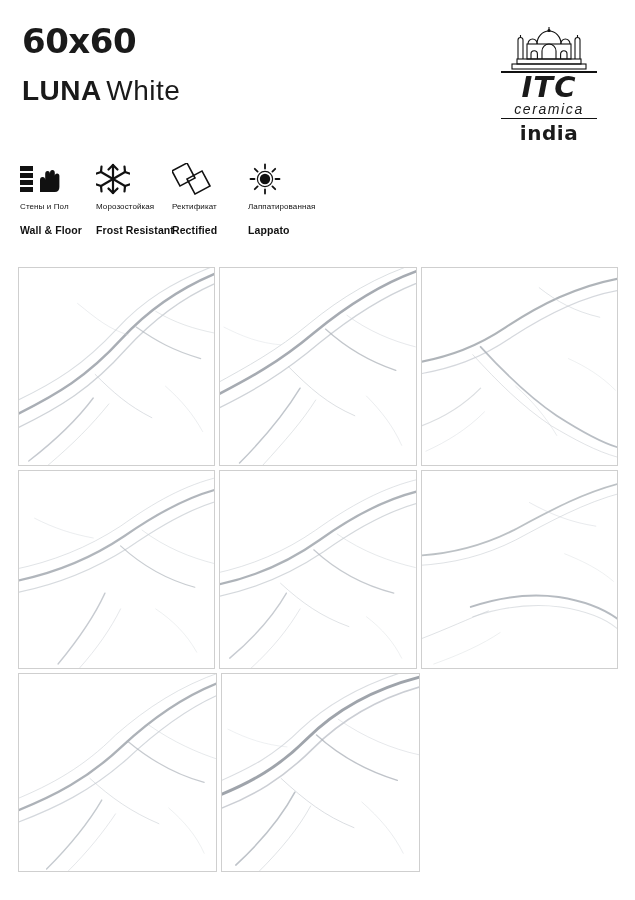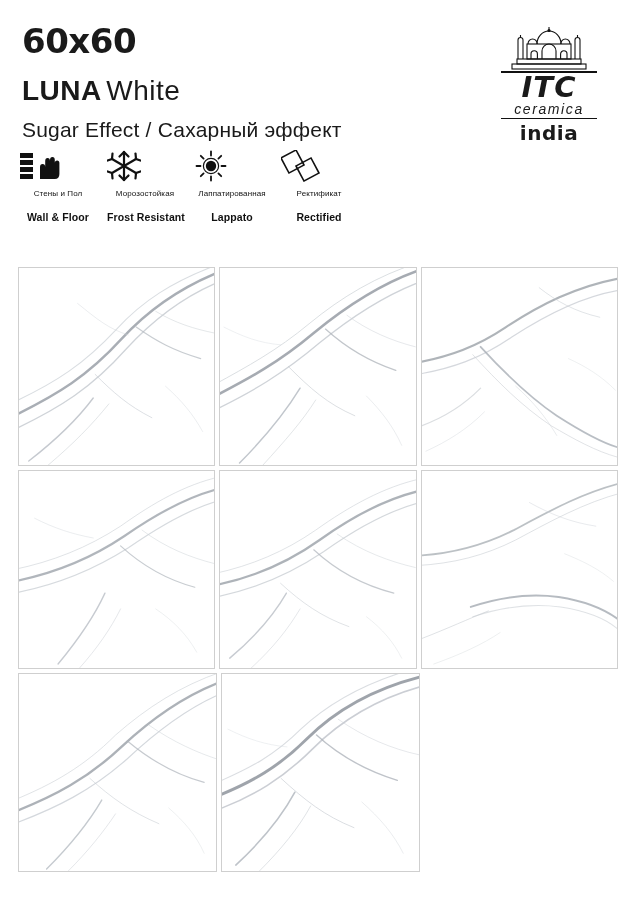--- a/index.html
+++ b/index.html
@@ -97,25 +97,24 @@
     font-size: 20px;
     font-weight: bold;
     letter-spacing: 0.5px;
     margin-top: 2px;
     font-family: "DejaVu Sans", sans-serif;
   }
 
   
   .features {
     position: absolute;
-    top: 148px;
+    top: 161px;
     left: 20px;
     display: flex;
-    gap: 11px;
-    text-align: center;
+    gap: 0px;
   }
   .feature {
     width: 76px;
     display: block;
   }
   .feature .glyph {
     height: 36px;
     display: flex;
     align-items: center;
     justify-content: flex-start;
@@ -172,21 +171,20 @@
 
   <div class="header">
 
     <div class="size-title">60x60</div>
 
     <div class="name-line">
       <span class="name-bold">LUNA</span>
       <span class="name-light">White</span>
     </div>
 
-    <div class="effect-line">Sugar Effect / Сахарный эффект</div>
 
     <div class="logo">
       <svg class="logo-taj" width="78" height="46" viewBox="0 0 78 46">
         <g fill="none" stroke="#111" stroke-width="1.1">
 
           <rect x="2" y="40" width="74" height="5"></rect>
           <rect x="7" y="35" width="64" height="5"></rect>
 
           <rect x="17" y="20" width="44" height="15"></rect>
 
@@ -262,52 +260,52 @@
               <line x1="29" y1="10" x2="28.5" y2="4.5"></line>
           </g>
         </svg>
       </div>
       <div class="f-ru">Морозостойкая</div>
       <div class="f-en">Frost Resistant</div>
     </div>
 
     <div class="feature">
       <div class="glyph">
+        <svg width="40" height="32" viewBox="0 0 40 32">
+          <g fill="none" stroke="#111" stroke-width="1.6">
+            <rect x="3" y="3" width="17" height="17" transform="rotate(-28 11.5 11.5)"></rect>
+            <rect x="18" y="11" width="17" height="17" transform="rotate(-28 26.5 19.5)"></rect>
+          </g>
+        </svg>
+      </div>
+      <div class="f-ru">Ректификат</div>
+      <div class="f-en">Rectified</div>
+    </div>
+
+    <div class="feature">
+      <div class="glyph">
         <svg width="34" height="32" viewBox="0 0 34 32">
           <g fill="#111">
             <circle cx="17" cy="16" r="5.2"></circle>
             <circle cx="17" cy="16" r="7.6" fill="none" stroke="#111" stroke-width="1.2"></circle>
           </g>
           <g stroke="#111" stroke-width="1.8" stroke-linecap="round">
             <line x1="17" y1="1.5" x2="17" y2="5.5"></line>
             <line x1="17" y1="26.5" x2="17" y2="30.5"></line>
             <line x1="2.5" y1="16" x2="6.5" y2="16"></line>
             <line x1="27.5" y1="16" x2="31.5" y2="16"></line>
             <line x1="6.8" y1="5.8" x2="9.6" y2="8.6"></line>
             <line x1="24.4" y1="23.4" x2="27.2" y2="26.2"></line>
             <line x1="27.2" y1="5.8" x2="24.4" y2="8.6"></line>
             <line x1="9.6" y1="23.4" x2="6.8" y2="26.2"></line>
           </g>
         </svg>
       </div>
       <div class="f-ru">Лаппатированная</div>
       <div class="f-en">Lappato</div>
-    </div>
-
-    <div class="feature">
-      <div class="glyph">
-        <svg width="40" height="32" viewBox="0 0 40 32">
-          <g fill="none" stroke="#111" stroke-width="1.6">
-            <rect x="3" y="3" width="17" height="17" transform="rotate(-28 11.5 11.5)"></rect>
-            <rect x="18" y="11" width="17" height="17" transform="rotate(-28 26.5 19.5)"></rect>
-          </g>
-        </svg>
-      </div>
-      <div class="f-ru">Ректификат</div>
-      <div class="f-en">Rectified</div>
     </div>
   </div>
 
   <div class="grid">
 
     <div class="row">
 
       <div class="tile">
         <svg viewBox="0 0 200 200" preserveAspectRatio="none">
           <rect width="200" height="200" fill="#ffffff"></rect>

